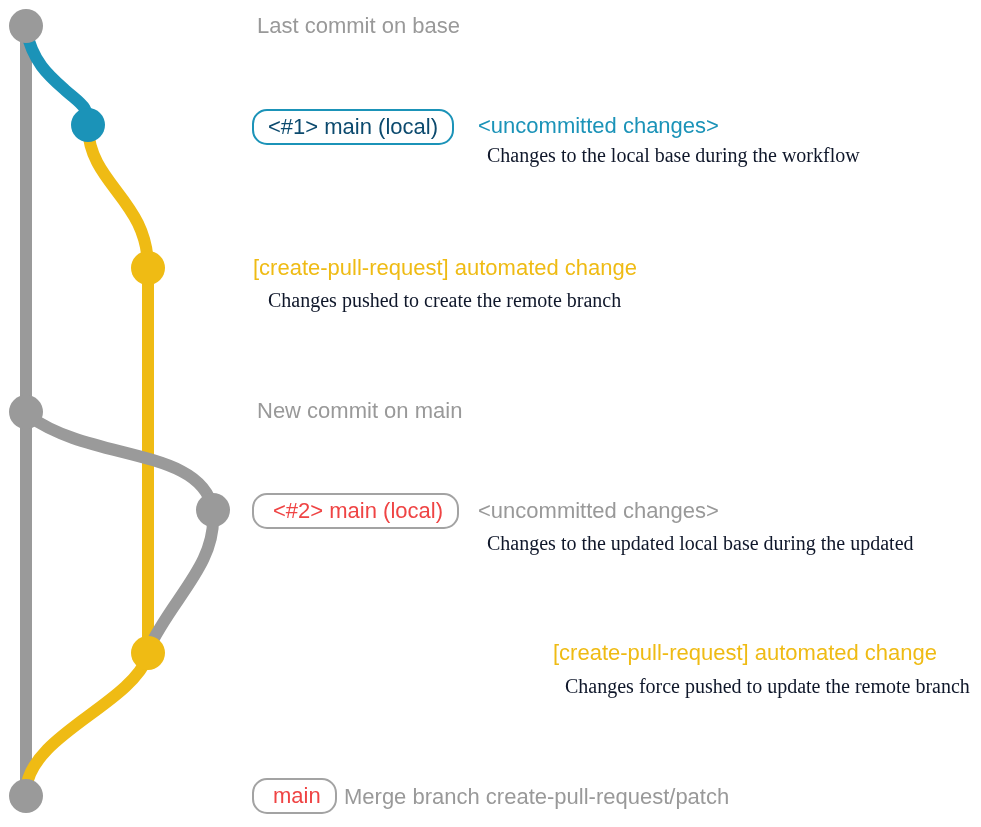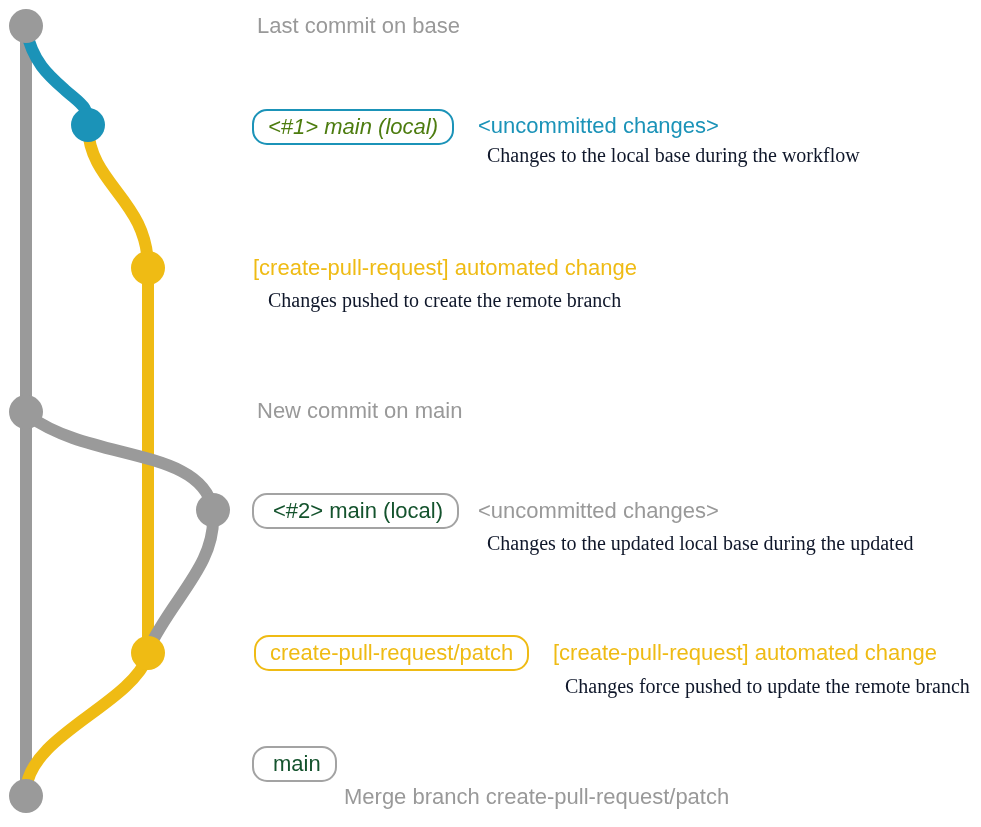--- a/index.html
+++ b/index.html
@@ -37,22 +37,22 @@
     justify-content: center;
     height: 36px;
     box-sizing: border-box;
     border: 2px solid;
     border-radius: 15px;
     padding: 0 14px;
     font-size: 22px;
     white-space: nowrap;
     background: #ffffff;
   }
-  .pill-blue   { border-color: #1b93b8; color: #4d7c0f; font-style: italic; }
-  .pill-gray   { border-color: #a3a3a3; color: #14532d; padding-left: 19px; }
+  .pill-blue   { border-color: #1b93b8; color: #0c4a6e; }
+  .pill-gray   { border-color: #a3a3a3; color: #ef4444; padding-left: 19px; }
   .pill-yellow { border-color: #efbb14; color: #efbb14; }
 </style>
 </head>
 <body>
 
 <div class="canvas">
 
   <svg class="graph-svg" width="981" height="827" viewBox="0 0 981 827">
 
     <path class="edge" d="M 26 26 L 26 796" stroke="#9a9a9a"></path>
@@ -86,20 +86,19 @@
 
   <div class="txt yellow-txt" style="left:253px; top:255px">[create-pull-request] automated change</div>
   <div class="serif-desc" style="left:268px; top:288px">Changes pushed to create the remote branch</div>
 
   <div class="txt gray-txt" style="left:257px; top:398px">New commit on main</div>
 
   <div class="pill pill-gray" style="left:252px; top:493px">&lt;#2&gt; main (local)</div>
   <div class="txt gray-txt" style="left:478px; top:498px">&lt;uncommitted changes&gt;</div>
   <div class="serif-desc" style="left:487px; top:531px">Changes to the updated local base during the updated</div>
 
-  <div class="pill pill-yellow" style="left:254px; top:635px">create-pull-request/patch</div>
   <div class="txt yellow-txt" style="left:553px; top:640px">[create-pull-request] automated change</div>
   <div class="serif-desc" style="left:565px; top:674px">Changes force pushed to update the remote branch</div>
 
-  <div class="pill pill-gray" style="left:252px; top:746px">main</div>
+  <div class="pill pill-gray" style="left:252px; top:778px">main</div>
   <div class="txt gray-txt" style="left:344px; top:784px">Merge branch create-pull-request/patch</div>
 
 </div>
 
 </body></html>

